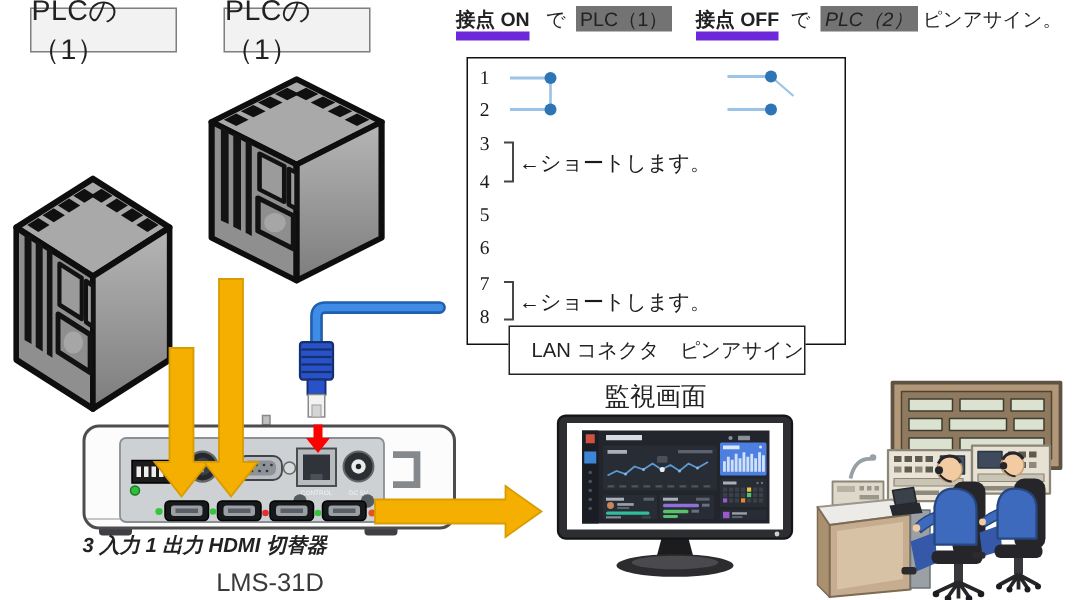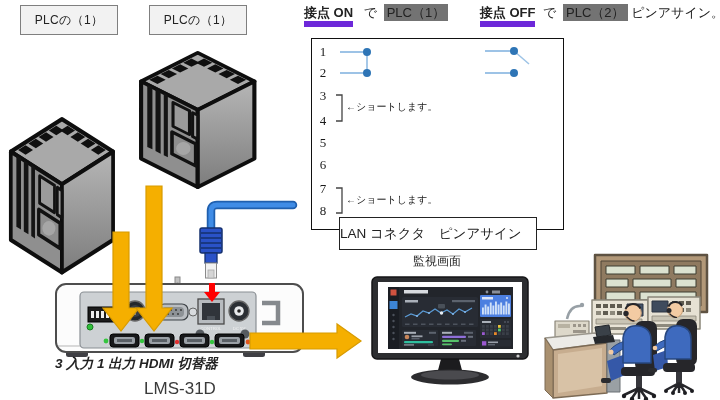--- a/index.html
+++ b/index.html
@@ -1,34 +1,34 @@
 <!DOCTYPE html>
 <html><head>
 <meta charset="utf-8">
 <style>
   html,body{margin:0;padding:0;background:#fff;}
   .stage{position:relative;width:720px;height:400px;background:#fff;overflow:hidden;
          font-family:"Liberation Sans","DejaVu Sans",sans-serif;color:#222;}
   .gfx{position:absolute;left:0;top:0;z-index:1;}
   .plcbox{position:absolute;top:5px;width:96px;height:28px;background:#f2f2f2;
           border:1.5px solid #7f7f7f;display:flex;align-items:center;justify-content:center;
-          font-size:12px;z-index:2;letter-spacing:.3px;}
+          font-size:19px;z-index:2;letter-spacing:.3px;}
   .note{position:absolute;left:304px;top:4px;font-size:13px;white-space:nowrap;z-index:2;}
   .note .ub{font-weight:bold;border-bottom:6px solid #6d28d9;padding-bottom:1px;}
   .note .hl{background:#737373;padding:1px 3px;}
   .pinbox{position:absolute;left:311px;top:38px;width:251px;height:190px;background:#fff;
           border:1.6px solid #111;z-index:0;}
   .pin{position:absolute;left:315px;width:16px;text-align:center;z-index:2;
        font-family:"Liberation Serif","DejaVu Serif",serif;font-size:13px;color:#1a1a1a;}
-  .shorttxt{position:absolute;left:346px;font-size:10px;color:#1a1a1a;z-index:2;}
+  .shorttxt{position:absolute;left:346px;font-size:14px;color:#1a1a1a;z-index:2;}
   .lanlabel{position:absolute;left:339px;top:217px;width:196px;height:31px;background:#fff;
-            border:1.5px solid #222;display:flex;align-items:center;justify-content:flex-start;
+            border:1.5px solid #222;display:flex;align-items:center;justify-content:flex-end;
             font-size:13.5px;z-index:3;}
   .moncap{position:absolute;left:387px;top:253px;width:100px;text-align:center;
-          font-size:12px;z-index:2;}
+          font-size:17px;z-index:2;}
   .devtitle{position:absolute;left:55px;top:355px;width:250px;text-align:left;
             font-size:13.5px;font-weight:bold;z-index:2;font-style:italic;}
   .devmodel{position:absolute;left:55px;top:379px;width:250px;text-align:center;
             font-size:17px;color:#3a3a3a;z-index:2;}
 </style>
 </head>
 <body>
 
 <div class="stage">
 
@@ -402,23 +402,23 @@
     <span>PLCの（1）</span>
   </div>
   <div class="plcbox" style="left:149px;">
     <span>PLCの（1）</span>
   </div>
 
   <div class="note">
     <span class="ub">接点 ON</span>
     <span style="margin-left:7px;">で</span>
     <span class="hl" style="margin-left:3px;">PLC（1）</span>
-    <span class="ub" style="margin-left:28px;">接点 OFF</span>
+    <span class="ub" style="margin-left:12px;">接点 OFF</span>
     <span style="margin-left:4px;">で</span>
-    <span class="hl" style="margin-left:3px;">PLC（2）</span>
+    <span class="hl" style="margin-left:3px;font-style:italic;">PLC（2）</span>
     <span>ピンアサイン。</span>
   </div>
 
   <span class="pin" style="top:44px;">1</span>
   <span class="pin" style="top:65px;">2</span>
   <span class="pin" style="top:88px;">3</span>
   <span class="pin" style="top:113px;">4</span>
   <span class="pin" style="top:135px;">5</span>
   <span class="pin" style="top:157px;">6</span>
   <span class="pin" style="top:181px;">7</span>

